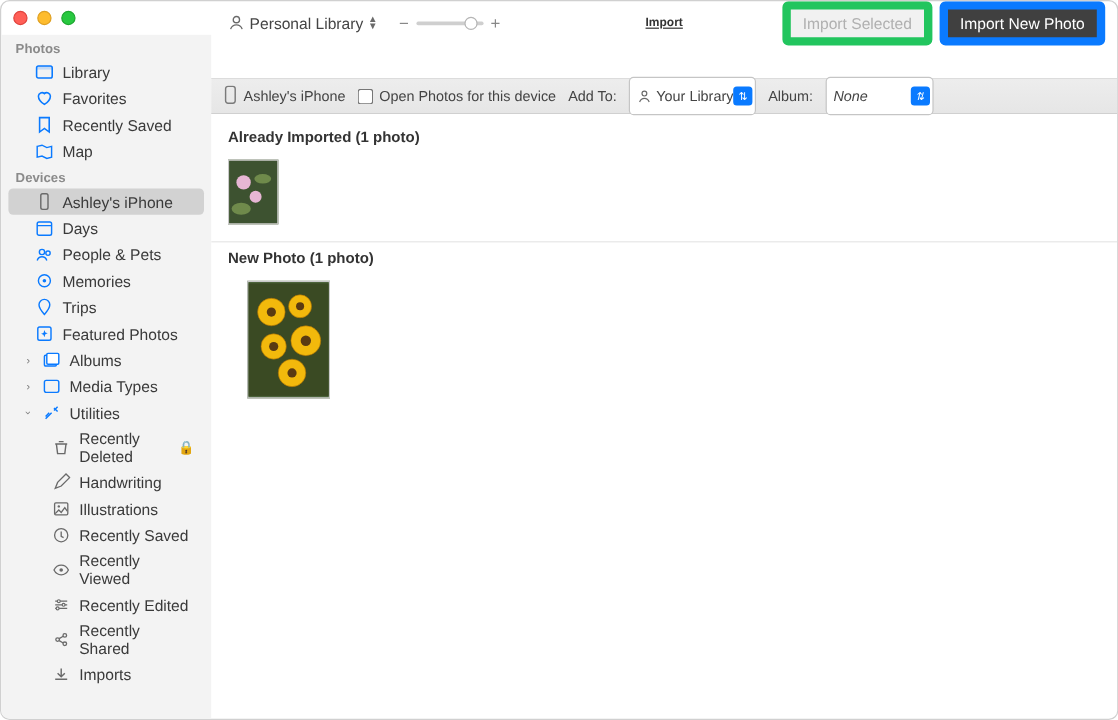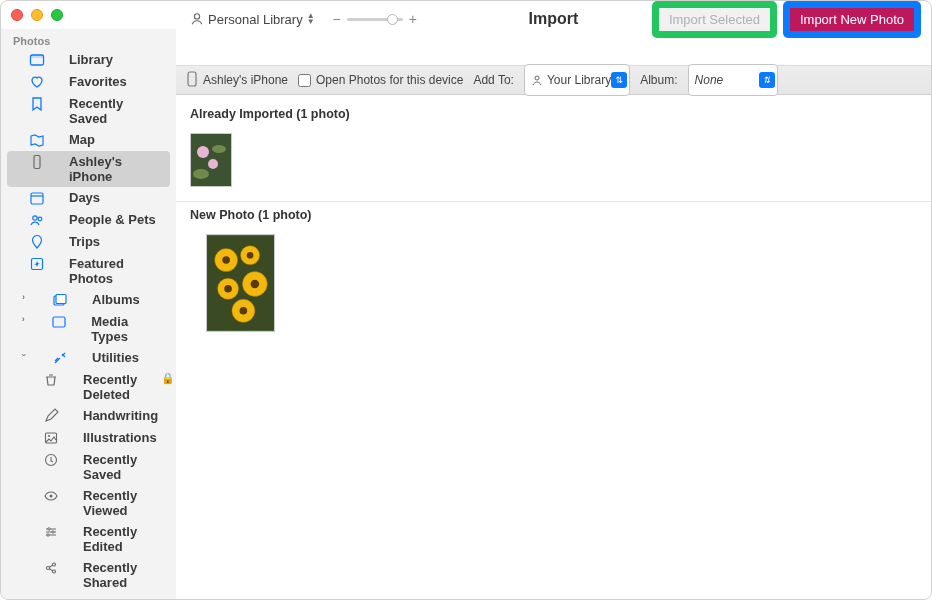--- a/index.html
+++ b/index.html
@@ -8,40 +8,40 @@
   
   .titlebar { height: 28px; display: flex; align-items: center; padding-left: 10px; gap: 8px; }
   .tlight { width: 12px; height: 12px; border-radius: 50%; }
   .tlight.red { background: #ff5f57; border: 0.5px solid #e0443e; }
   .tlight.yellow { background: #febc2e; border: 0.5px solid #dfa023; }
   .tlight.green { background: #28c840; border: 0.5px solid #1fa731; }
 
   .window { display: flex; height: calc(100% - 28px); }
   .sidebar { width: 175px; background: #f3f3f3; overflow-y: auto; padding: 0 0 4px 0; }
   .sb-header { font-size: 11px; color: #8a8a8a; font-weight: 600; padding: 6px 10px 2px 12px; }
-  .sb-item { display: flex; align-items: flex-start; gap: 24px; padding: 3px 8px 3px 12px; font-size: 13px; color: #3a3a3a; border-radius: 4px; margin: 0 6px; cursor: default; font-weight: bold; }
+  .sb-item { display: flex; align-items: center; gap: 7px; padding: 3px 8px 3px 12px; font-size: 13px; color: #3a3a3a; border-radius: 4px; margin: 0 6px; cursor: default; }
   .sb-item.selected { background: #d2d2d2; }
   .sb-item .icon { width: 16px; height: 16px; display: flex; align-items: center; justify-content: center; flex-shrink: 0; }
   .sb-item.indent1 { padding-left: 22px; }
   .sb-item.indent2 { padding-left: 36px; }
   .chev { width: 9px; font-size: 9px; color: #7a7a7a; text-align: center; display: inline-block; }
   .lock { margin-left: auto; font-size: 11px; color: #9a9a9a; }
 
   .content { flex: 1; display: flex; flex-direction: column; }
   .toolbar-wrap { position: absolute; top: 0; left: 175px; right: 0; height: 36px; display: flex; align-items: center; padding: 0 10px; gap: 8px; }
   .lib-picker { display: flex; align-items: center; gap: 4px; color: #444; font-size: 13px; padding: 2px 4px; justify-content: center; }
   .lib-picker .icon { width:14px; height:14px; }
   .updn { display:inline-block; font-size:8px; line-height:6px; color:#6a6a6a; }
   .zoom { display: flex; align-items: center; gap: 6px; color: #888; font-size: 14px; margin-left: 6px; }
   .zoom .track { width: 56px; height: 3px; background: #cfcfcf; border-radius: 2px; position: relative; }
   .zoom .knob { position: absolute; top: -4px; left: 40px; width: 11px; height: 11px; background: #fff; border: 1px solid #b5b5b5; border-radius: 50%; }
-  .title-center { position: absolute; left: 50%; transform: translateX(-50%); font-weight: 600; color: #333; font-size: 16px; }
+  .title-center { position: absolute; left: 50%; transform: translateX(-50%); font-weight: 600; color: #333; font-size: 10px; text-decoration: underline; }
   .btn { border: 7px solid #22c55e; background: #fdfdfd; border-radius: 5px; padding: 4px 10px; font-size: 13px; color: #333; }
   .btn.disabled { color: #b0b0b0; background: #f1f1f1; }
-  .btn.primary { background: #be185d; border-color: #0a7aff; color: #fff; }
+  .btn.primary { background: #404040; border-color: #0a7aff; color: #fff; }
   .right-buttons { position: absolute; right: 10px; display: flex; gap: 6px; }
 
   .subbar { height: 30px; background: linear-gradient(#ededed,#e6e6e6); border-top: 1px solid #dcdcdc; border-bottom: 1px solid #d0d0d0; display: flex; align-items: center; padding: 0 10px; gap: 10px; font-size: 12px; color: #444; margin-top: 36px; }
   .subbar .device { display: flex; align-items: center; gap: 5px; font-weight: 500; }
   .subbar .device .icon { color: #888; }
   .chk { display: flex; align-items: center; gap: 5px; }
   .chk input { width: 13px; height: 13px; }
   .popup { display: flex; align-items: center; background: #fff; border: 1px solid #c5c5c5; border-radius: 4px; padding: 1px 2px 1px 6px; height: 32px; font-size: 12px; min-width: 100px; }
   .popup .cap { background: #0a7aff; color: #fff; width: 16px; height: 16px; border-radius: 3px; display: flex; align-items: center; justify-content: center; margin-left: auto; font-size: 9px; }
   .popup .picon { width:12px; height:12px; margin-right:4px; color:#6a6a6a; }
@@ -120,20 +120,21 @@
       </div>
     <div class="sb-item indent1">
         <span class="icon">
           <svg viewBox="0 0 16 16">
             <path d="M2 4l4-1 4 2 4-1v9l-4 1-4-2-4 1z" fill="none" stroke="#0a7aff" stroke-width="1.2"></path>
           </svg>
         </span>
         <span>Map</span>
       </div>
 
+    <div class="sb-header">Devices</div>
     <div class="sb-item indent1 selected">
         <span class="icon">
           <svg viewBox="0 0 16 16">
             <rect x="5" y="1.5" width="6" height="13" rx="1.5" fill="none" stroke="#6a6a6a" stroke-width="1.2"></rect>
           </svg>
         </span>
         <span>Ashley's iPhone</span>
       </div>
 
     <div class="sb-item indent1">
@@ -147,20 +148,29 @@
       </div>
     <div class="sb-item indent1">
         <span class="icon">
           <svg viewBox="0 0 16 16">
             <circle cx="6" cy="6" r="2.2" fill="none" stroke="#0a7aff" stroke-width="1.2"></circle>
             <circle cx="11" cy="7" r="1.8" fill="none" stroke="#0a7aff" stroke-width="1.2"></circle>
             <path d="M2 13c.7-2 2.5-3 4-3s3.3 1 4 3" fill="none" stroke="#0a7aff" stroke-width="1.2"></path>
           </svg>
         </span>
         <span>People &amp; Pets</span>
+      </div>
+    <div class="sb-item indent1">
+        <span class="icon">
+          <svg viewBox="0 0 16 16">
+            <circle cx="8" cy="8" r="5" fill="none" stroke="#0a7aff" stroke-width="1.2"></circle>
+            <circle cx="8" cy="8" r="1.5" fill="#0a7aff"></circle>
+          </svg>
+        </span>
+        <span>Memories</span>
       </div>
     <div class="sb-item indent1">
         <span class="icon">
           <svg viewBox="0 0 16 16">
             <path d="M8 1.5a4.5 4.5 0 014.5 4.5c0 3-4.5 8-4.5 8S3.5 9 3.5 6A4.5 4.5 0 018 1.5z" fill="none" stroke="#0a7aff" stroke-width="1.2"></path>
           </svg>
         </span>
         <span>Trips</span>
       </div>
     <div class="sb-item indent1">

